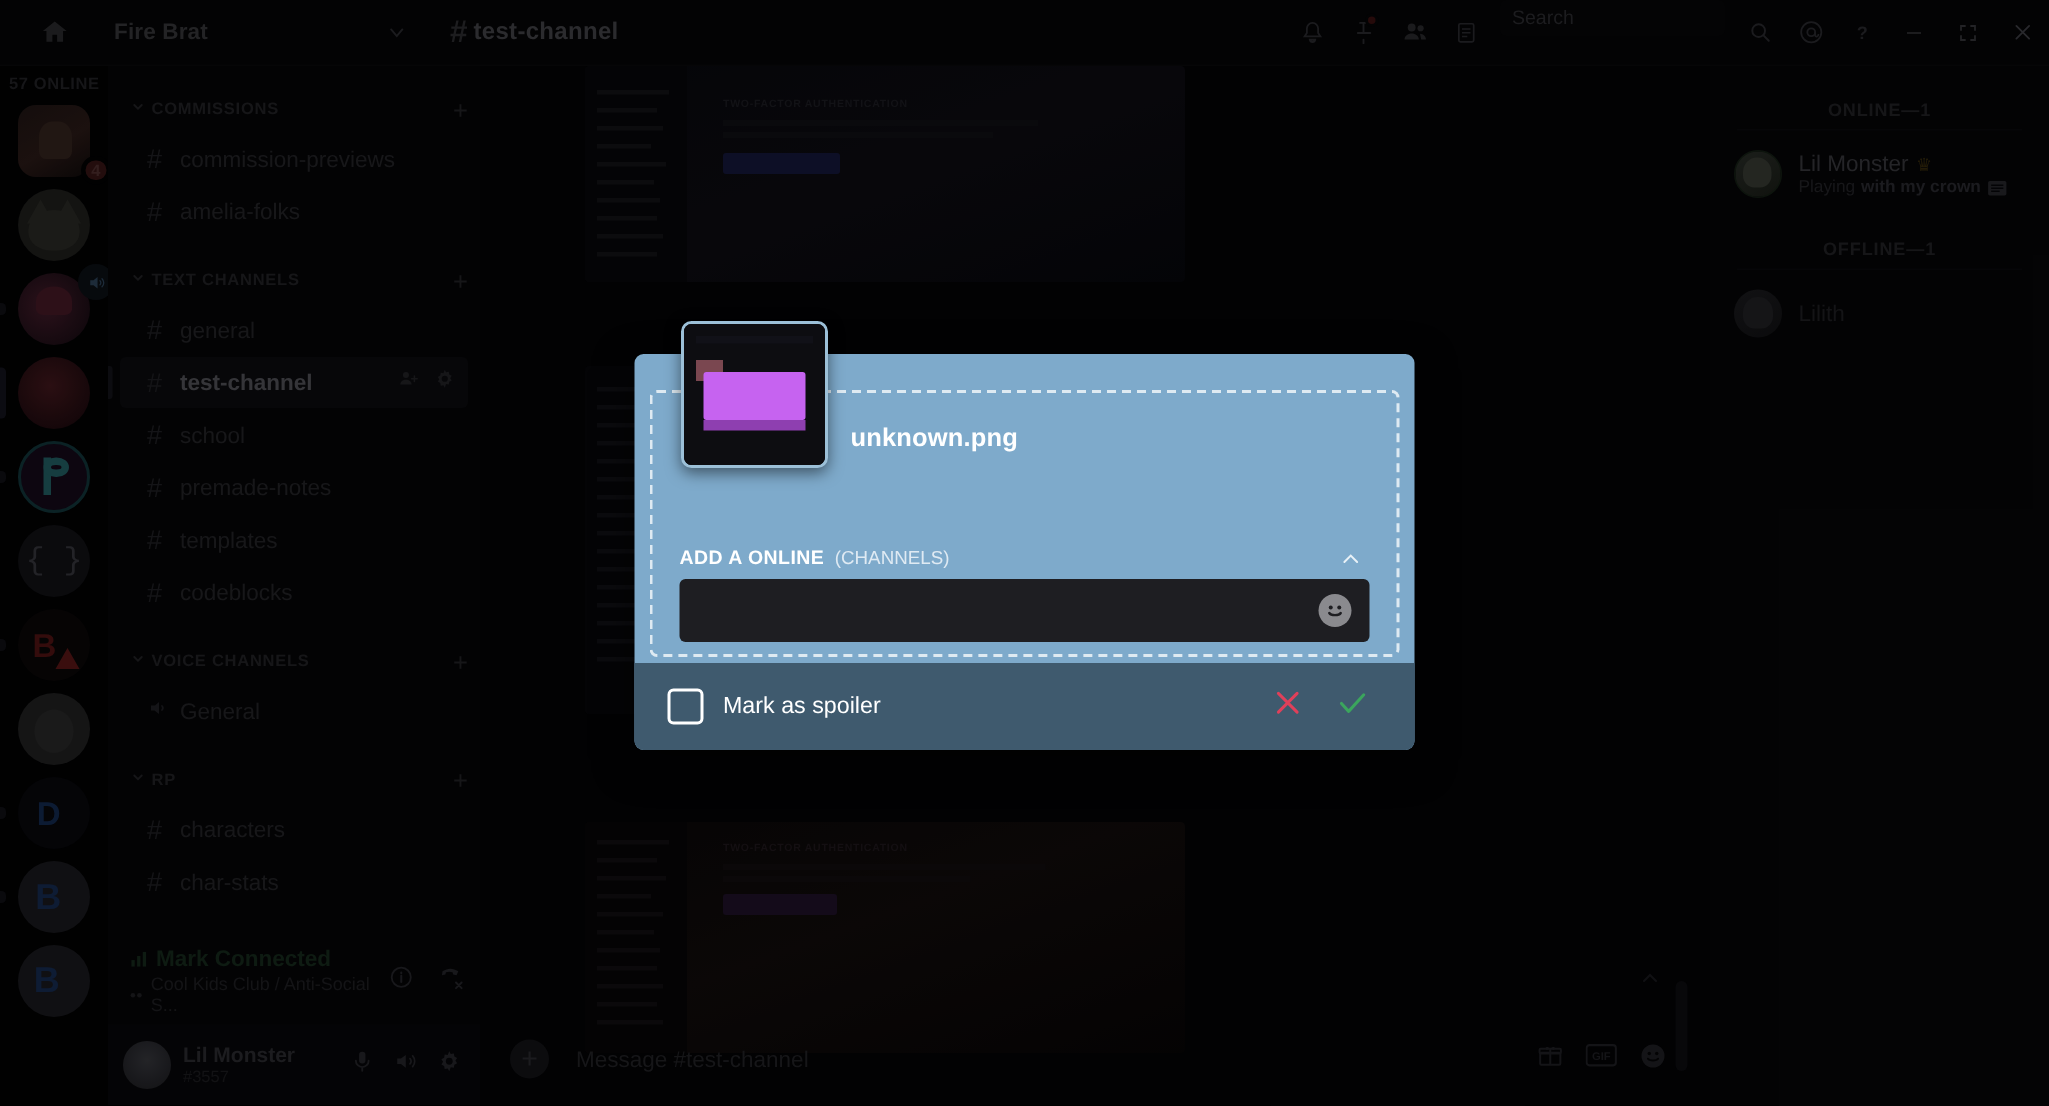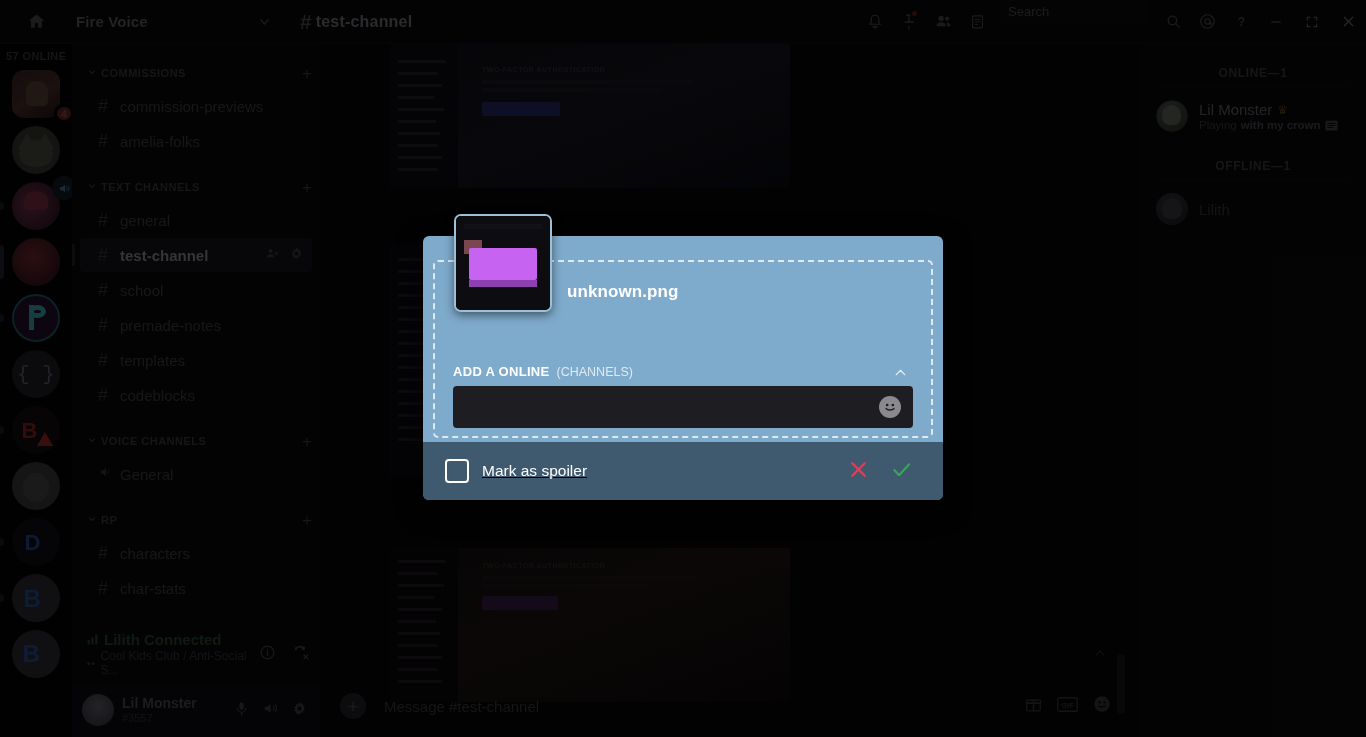--- a/index.html
+++ b/index.html
@@ -220,41 +220,41 @@
     position:absolute; left:30px; top:134px; right:30px; height:42px;
     background:#1e1e22; border-radius:4px; display:flex; align-items:center;
     justify-content:flex-end; padding-right:12px;
   }
   .emoji-btn {
     width:22px; height:22px; border-radius:50%; background:#8a8a8e;
     display:flex; align-items:center; justify-content:center;
   }
   .modal-foot {
     height:58px; background:#3f5a6e; border-radius:0 0 6px 6px;
-    display:flex; align-items:center; padding:0 22px;text-decoration:underline;
+    display:flex; align-items:center; padding:0 22px;
   }
   .spoiler-box {
     width:24px; height:24px; border:2px solid #ffffff; border-radius:4px;
     background:transparent;
   }
   .spoiler-label { color:#ffffff; font-size:15.5px; font-weight:500; margin-left:13px; }
   .foot-acts { margin-left:auto; display:flex; gap:20px; align-items:center; padding-right:8px;}
 </style>
 </head>
 <body>
 
 <div id="app">
 
   <div class="titlebar">
     <div class="home-btn">
       <svg width="19" height="19" viewBox="0 0 24 24" class="ico">
         <path d="M12 3 2 11h3v9h5v-6h4v6h5v-9h3z"></path>
       </svg>
     </div>
-    <div class="guild-name">Fire Voice</div>
+    <div class="guild-name">Fire Brat</div>
     <div class="guild-chevron">
       <svg width="15" height="15" viewBox="0 0 24 24">
         <path d="M6 9l6 7 6-7" stroke="#3a3a40" stroke-width="2" fill="none" stroke-linecap="round"></path>
       </svg>
     </div>
     <div class="chan-title">
       <span class="chan-hash">#</span>
       <span class="chan-name">test-channel</span>
     </div>
 
@@ -516,21 +516,21 @@
     </div>
 
     <div class="voice-panel">
       <div class="vc-text">
         <div class="vc-title">
           <svg width="13" height="13" viewBox="0 0 24 24">
             <rect x="3" y="13" width="4" height="8" fill="#1e3a27"></rect>
             <rect x="10" y="8" width="4" height="13" fill="#1e3a27"></rect>
             <rect x="17" y="3" width="4" height="18" fill="#1e3a27"></rect>
           </svg>
-          <span>Lilith Connected</span>
+          <span>Mark Connected</span>
         </div>
         <div class="vc-sub">
           <svg width="11" height="9" viewBox="0 0 24 14">
             <circle cx="6" cy="7" r="3.5" fill="#2a2a2f"></circle>
               <circle cx="16" cy="7" r="3.5" fill="#2a2a2f"></circle>
           </svg>
           <span>Cool Kids Club / Anti-Social S...</span>
         </div>
       </div>
       <div class="vc-acts">

